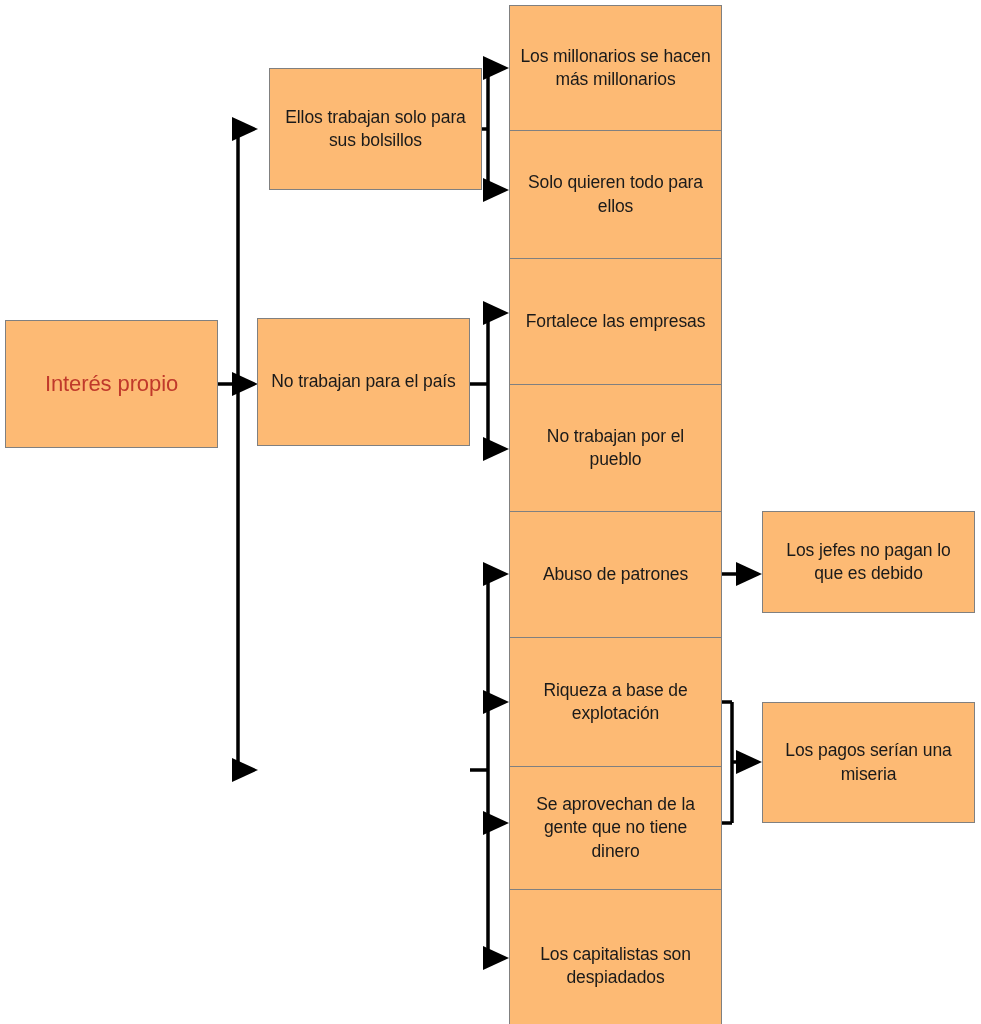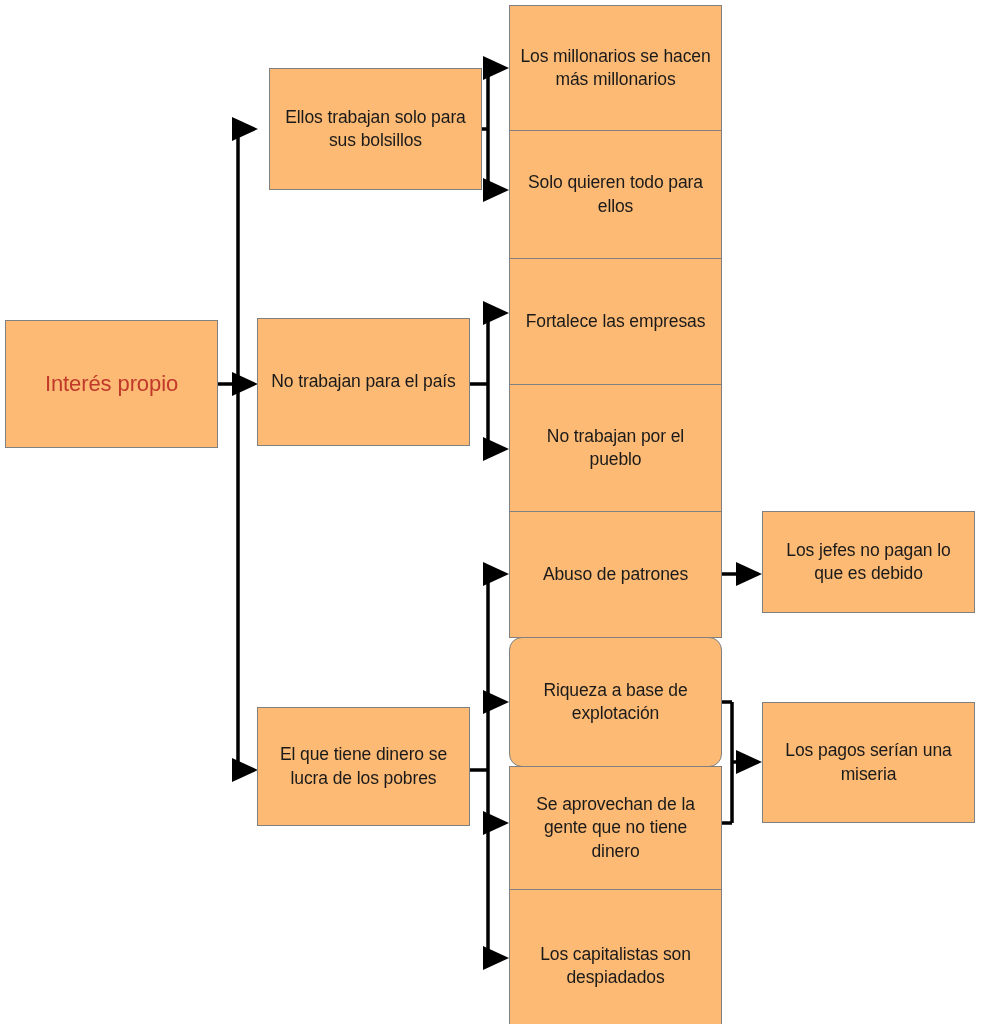--- a/index.html
+++ b/index.html
@@ -142,23 +142,20 @@
   </div>
 
   <div class="node" style="left:257px; top:68px; width:213px; height:122px;margin-left:12px;">
     <span>Ellos trabajan solo para sus bolsillos</span>
   </div>
 
   <div class="node" style="left:257px; top:318px; width:213px; height:128px;">
     <span>No trabajan para el país</span>
   </div>
 
-  <div class="node" style="left:257px; top:707px; width:213px; height:119px;">
-    <span>El que tiene dinero se lucra de los pobres</span>
-  </div>
 
   <div class="node" style="left:509px; top:5px; width:213px; height:126px;">
     <span>Los millonarios se hacen más millonarios</span>
   </div>
 
   <div class="node stacked-mid" style="left:509px; top:130px; width:213px; height:129px;justify-content:flex-end;">
     <span>Solo quieren todo para ellos</span>
   </div>
 
   <div class="node stacked-mid" style="left:509px; top:258px; width:213px; height:127px;justify-content:flex-end;">
@@ -166,21 +163,21 @@
   </div>
 
   <div class="node stacked-mid" style="left:509px; top:384px; width:213px; height:128px;align-items:center;">
     <span>No trabajan por el pueblo</span>
   </div>
 
   <div class="node stacked-mid" style="left:509px; top:511px; width:213px; height:127px;">
     <span>Abuso de patrones</span>
   </div>
 
-  <div class="node stacked-mid" style="left:509px; top:637px; width:213px; height:130px;border-radius:13px;">
+  <div class="node stacked-mid" style="left:509px; top:637px; width:213px; height:130px;">
     <span>Riqueza a base de explotación</span>
   </div>
 
   <div class="node stacked-mid" style="left:509px; top:766px; width:213px; height:124px;">
     <span>Se aprovechan de la gente que no tiene dinero</span>
   </div>
 
   <div class="node stacked-mid" style="left:509px; top:889px; width:213px; height:154px;">
     <span>Los capitalistas son despiadados</span>
   </div>

